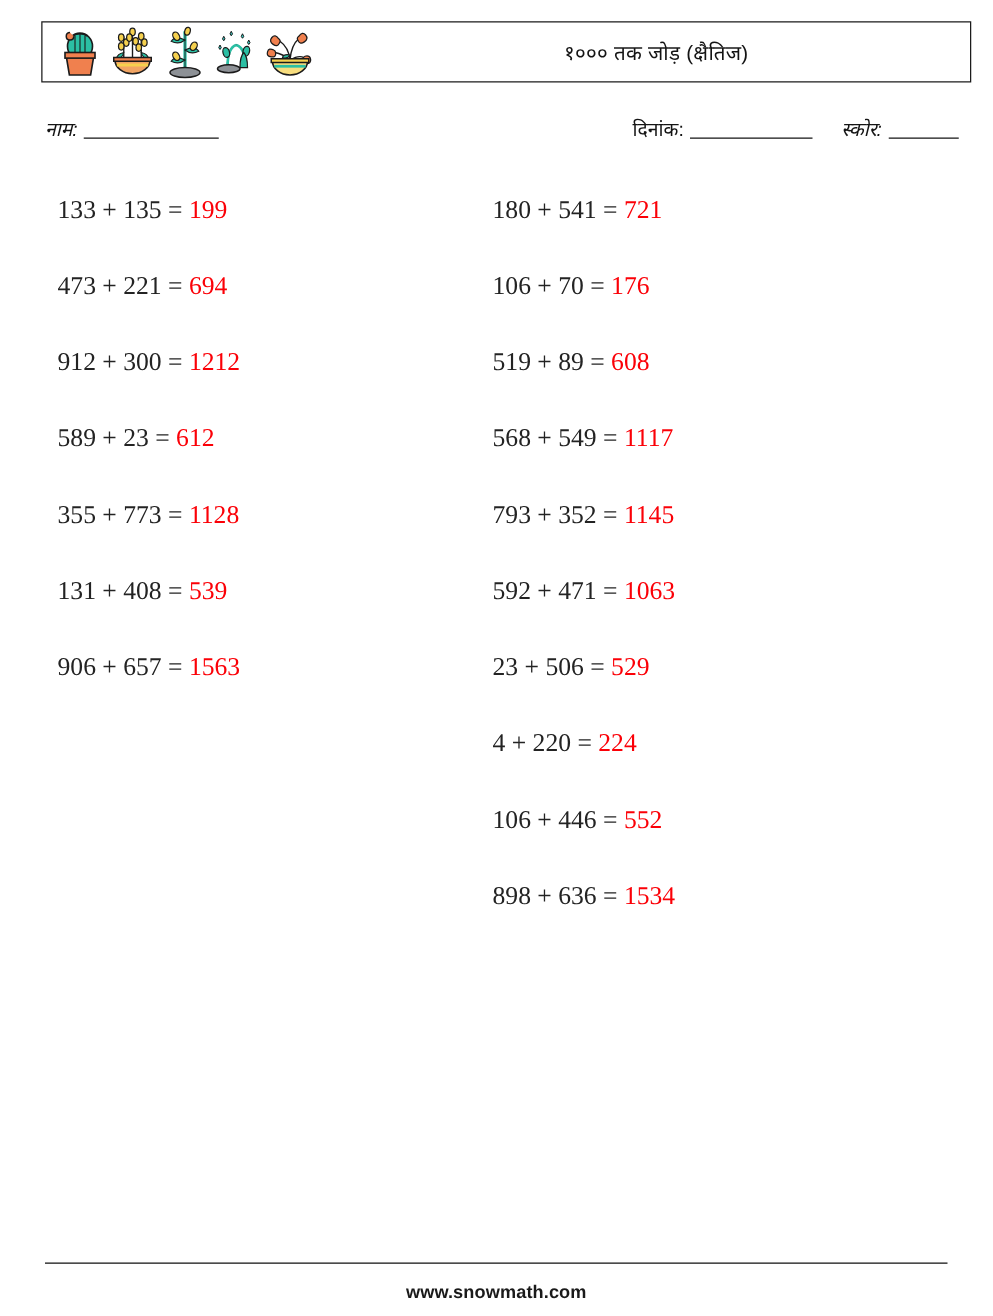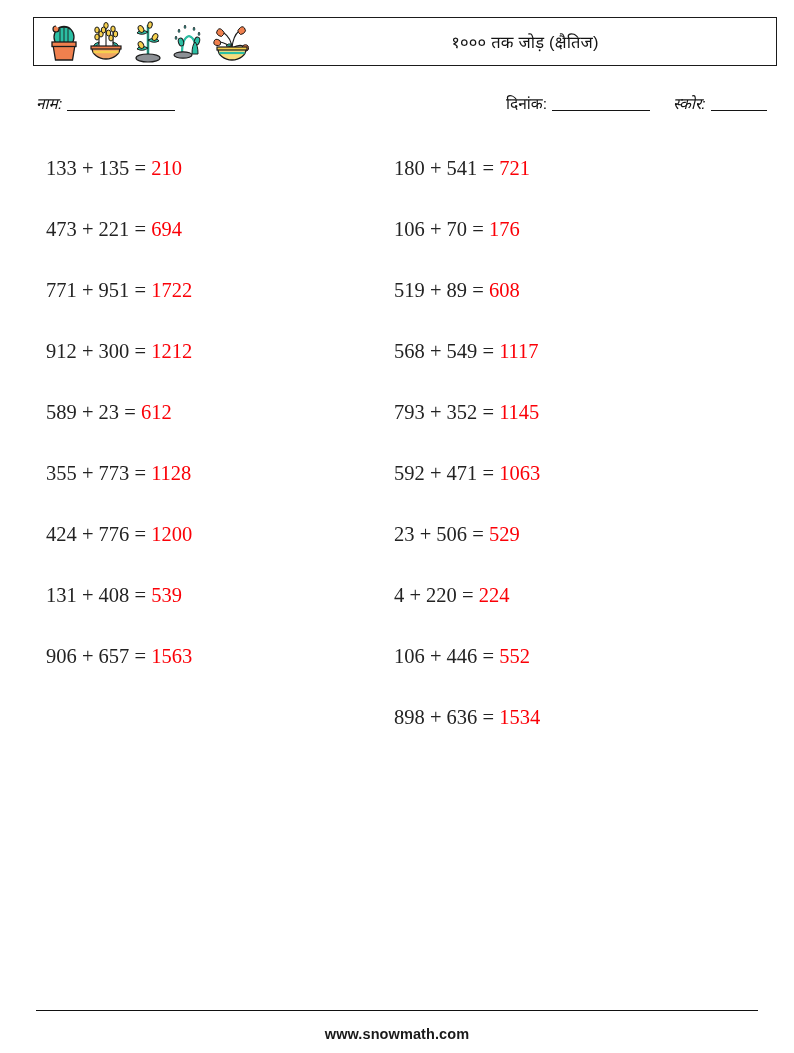--- a/index.html
+++ b/index.html
@@ -264,27 +264,25 @@
       <span>दिनांक:</span><span class="blank blank-date"></span>
     </div>
     <div class="info-field field-score">
       <span>स्कोर:</span><span class="blank blank-score"></span>
     </div>
   </div>
 
   <div class="problems">
 
     <div class="prob-col col-left">
-      <div class="prob-row"><span class="prob-expr">133 + 135 =</span> <span class="prob-ans">210</span></div>
+      <div class="prob-row"><span class="prob-expr">133 + 135 =</span> <span class="prob-ans">199</span></div>
       <div class="prob-row"><span class="prob-expr">473 + 221 =</span> <span class="prob-ans">694</span></div>
-      <div class="prob-row"><span class="prob-expr">771 + 951 =</span> <span class="prob-ans">1722</span></div>
       <div class="prob-row"><span class="prob-expr">912 + 300 =</span> <span class="prob-ans">1212</span></div>
       <div class="prob-row"><span class="prob-expr">589 + 23 =</span> <span class="prob-ans">612</span></div>
       <div class="prob-row"><span class="prob-expr">355 + 773 =</span> <span class="prob-ans">1128</span></div>
-      <div class="prob-row"><span class="prob-expr">424 + 776 =</span> <span class="prob-ans">1200</span></div>
       <div class="prob-row"><span class="prob-expr">131 + 408 =</span> <span class="prob-ans">539</span></div>
       <div class="prob-row"><span class="prob-expr">906 + 657 =</span> <span class="prob-ans">1563</span></div>
     </div>
 
     <div class="prob-col col-right">
       <div class="prob-row"><span class="prob-expr">180 + 541 =</span> <span class="prob-ans">721</span></div>
       <div class="prob-row"><span class="prob-expr">106 + 70 =</span> <span class="prob-ans">176</span></div>
       <div class="prob-row"><span class="prob-expr">519 + 89 =</span> <span class="prob-ans">608</span></div>
       <div class="prob-row"><span class="prob-expr">568 + 549 =</span> <span class="prob-ans">1117</span></div>
       <div class="prob-row"><span class="prob-expr">793 + 352 =</span> <span class="prob-ans">1145</span></div>

